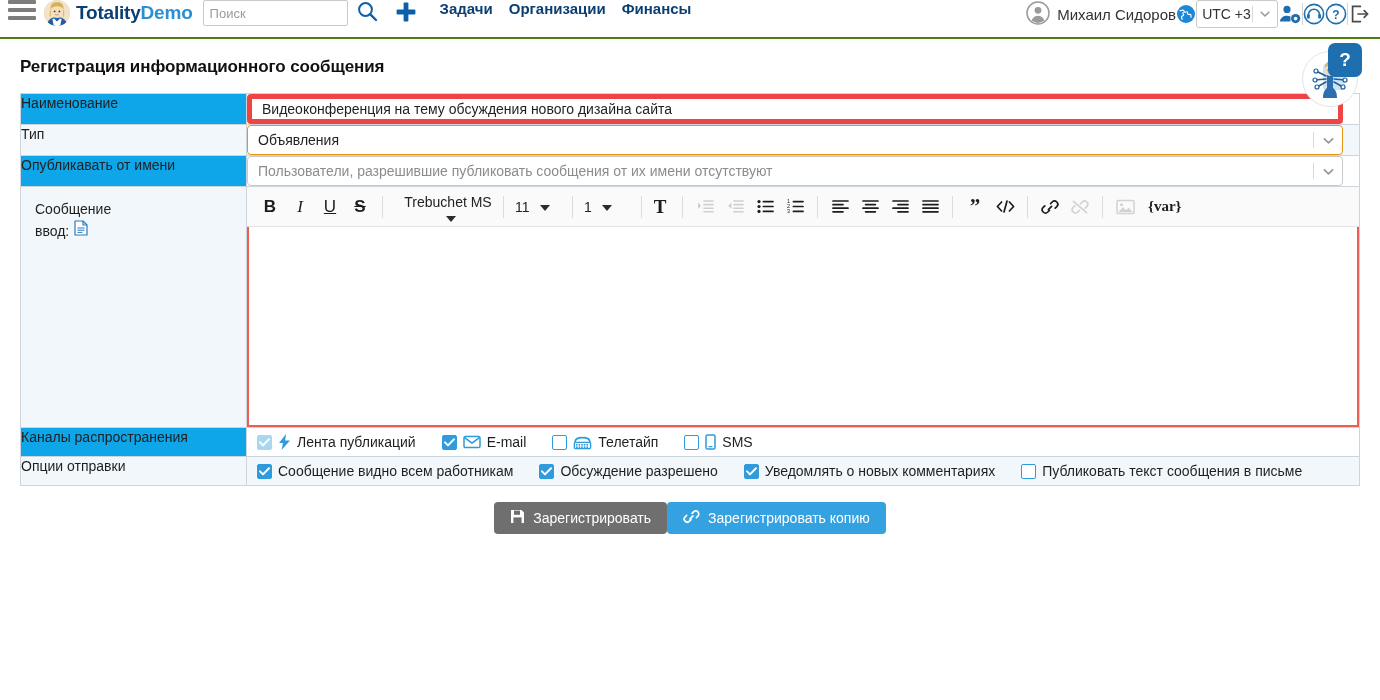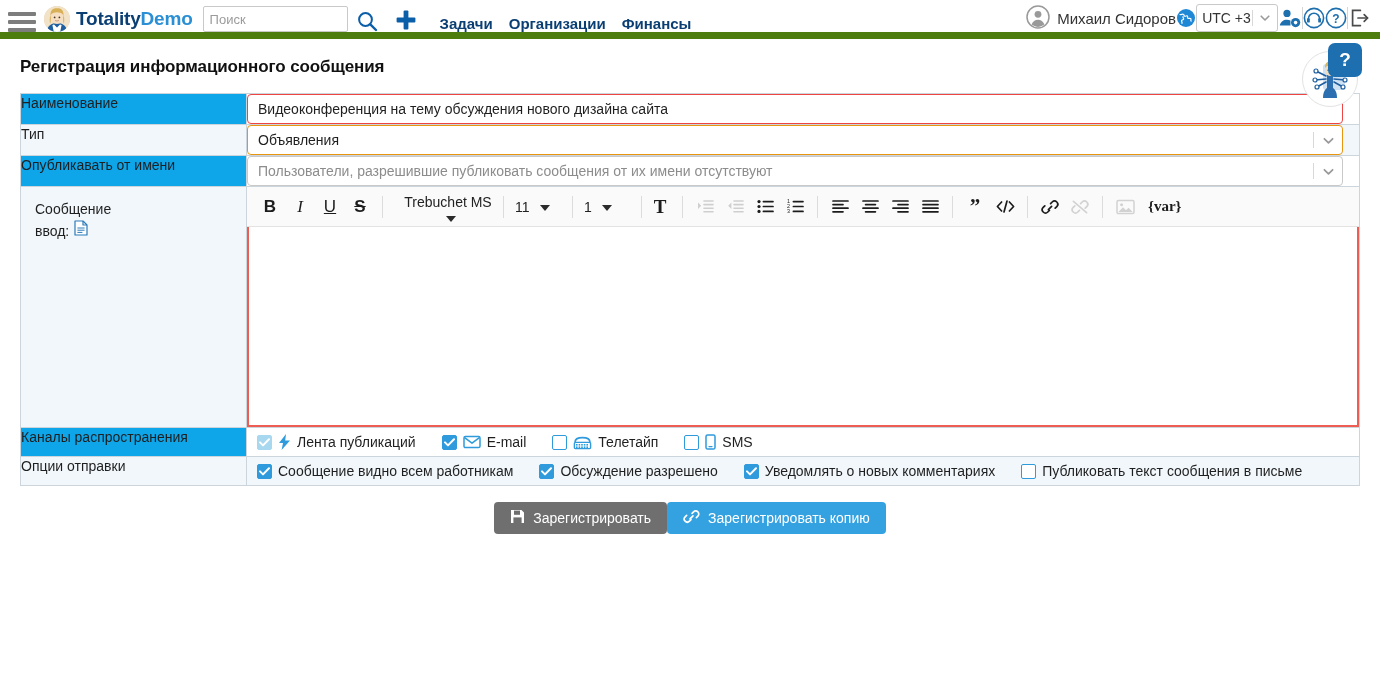--- a/index.html
+++ b/index.html
@@ -8,22 +8,22 @@
     width:1380px;height:700px;
     background:#ffffff;
     font-family:"Liberation Sans","DejaVu Sans",sans-serif;
     font-size:14px;color:#222;
     overflow:hidden;
     -webkit-font-smoothing:antialiased;
   }
   
   .topbar{
     height:39px;box-sizing:border-box;
-    border-bottom:7px solid #4d7c0f;
-    display:flex;align-items:flex-end;
+    border-bottom:2px solid #4d7c0f;
+    display:flex;align-items:flex-start;
     padding:0 10px 0 8px;
     background:#fff;
     position:relative;
   }
   .hamburger{width:28px;display:flex;flex-direction:column;gap:4px;cursor:pointer;margin-right:8px;}
   .hamburger span{display:block;height:4px;background:#7d7d7d;border-radius:1px;}
   .brand{display:flex;align-items:center;gap:6px;margin-right:10px;cursor:pointer;}
   .brand-av{
     width:26px;height:26px;border-radius:50%;overflow:hidden;flex:none;
     background:#e8d6b5;position:relative;
@@ -82,21 +82,21 @@
     padding:13px 0 13px 14px;font-size:14px;color:#1f1f1f;
     background:#0ea5e9;line-height:1.35;
   }
   .lbl-cell.alt{background:#f2f7fb;}
   .val-cell{padding:9px 10px 9px 9px;background:#fff;}
   .val-cell.alt{background:#f2f7fb;}
   .val-cell.pad0{padding:0;}
 
   .txt-input{
     width:1096px;height:30px;box-sizing:border-box;
-    border:1px solid #ef4444;border-radius:4px;
+    border:5px solid #ef4444;border-radius:4px;
     padding:0 10px;font-size:14px;color:#1f1f1f;
     font-family:inherit;outline:none;background:#fff;
   }
   .sel{
     width:1096px;height:30px;box-sizing:border-box;
     border:1px solid #e8960f;border-radius:4px;background:#fff;
     display:flex;align-items:center;cursor:pointer;
   }
   .sel.plain{border-color:#c9c9c9;}
   .sel .selval{flex:1;padding:0 10px;font-size:14px;color:#1f1f1f;

